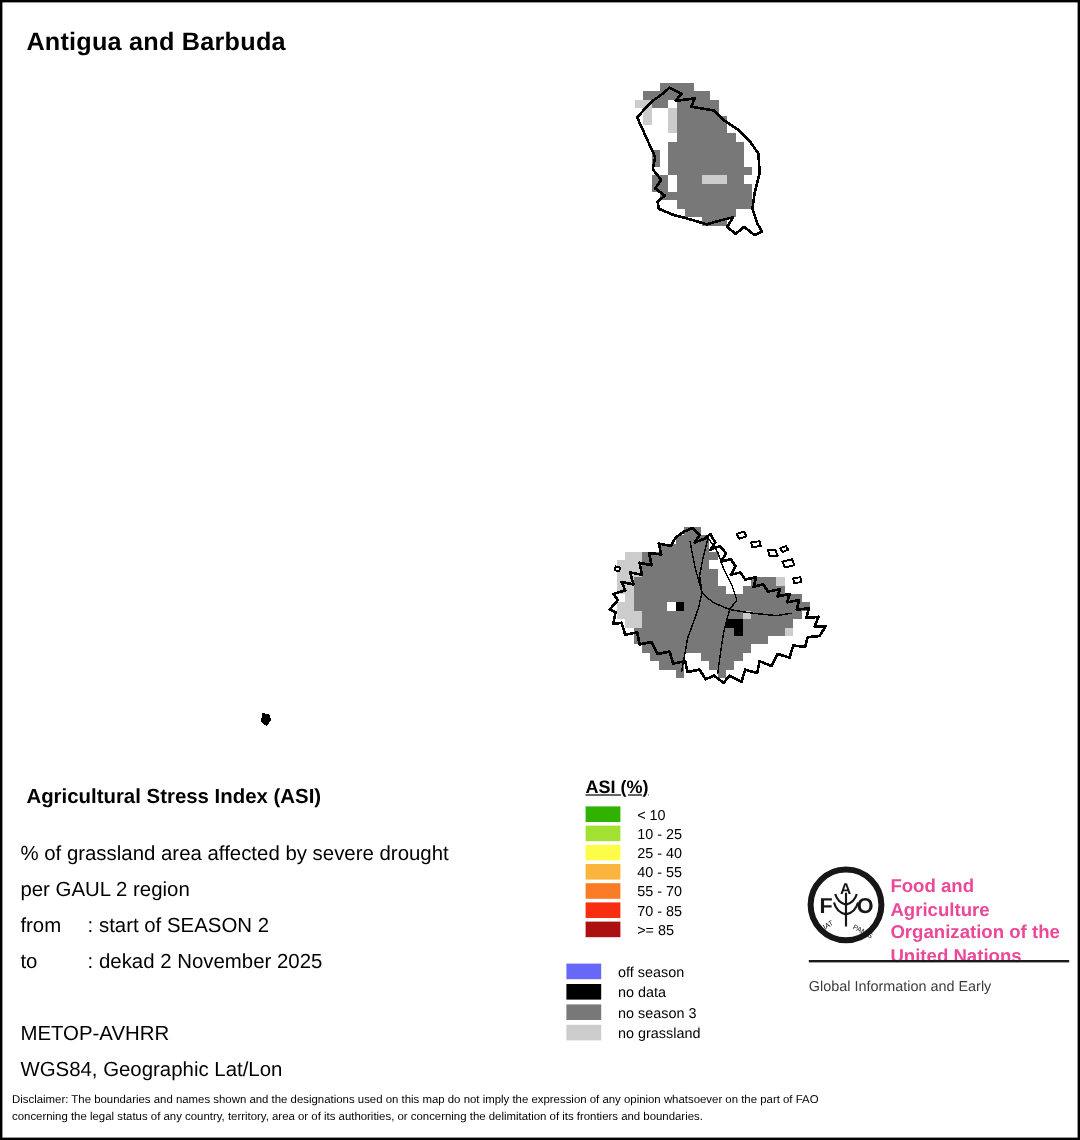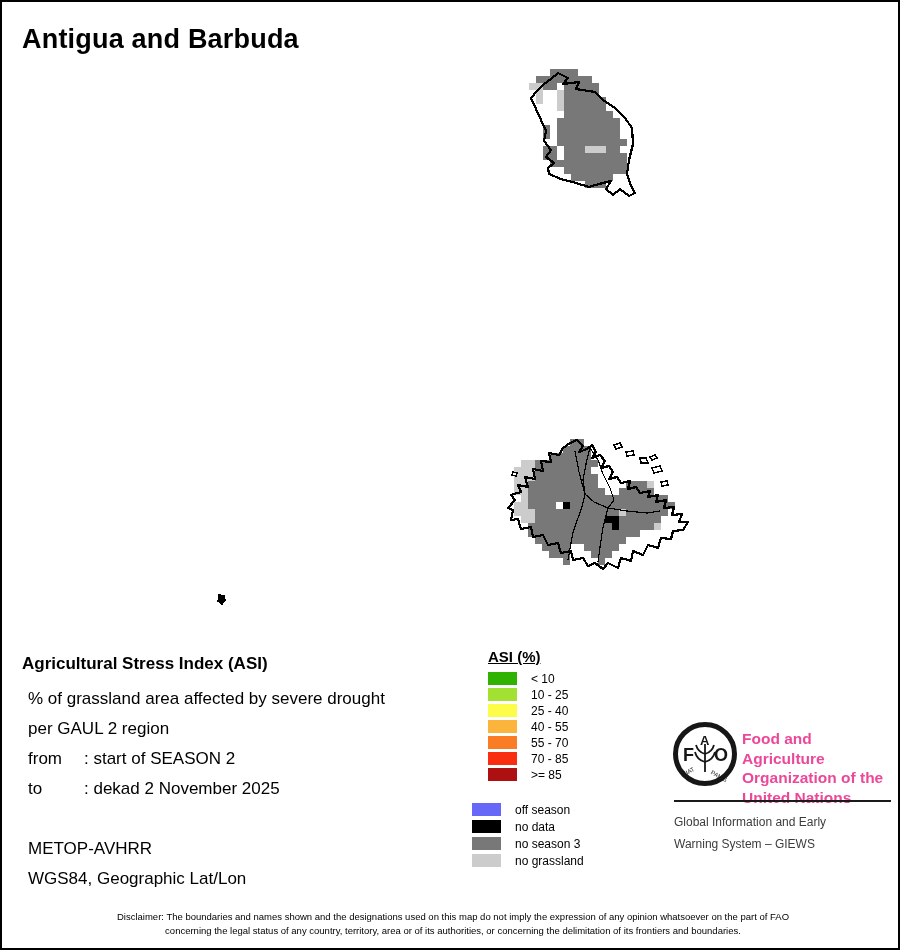--- a/index.html
+++ b/index.html
@@ -9,42 +9,42 @@
     box-sizing:border-box;
     border:2px solid #000;
     background:#ffffff;
     font-family:"Liberation Sans", sans-serif;
     color:#000;
     overflow:hidden;
     margin:0 auto;
   }
   .abs{position:absolute;}
   #map-svg{position:absolute;left:0;top:0;}
-  .map-title{left:20px;top:22px;font-size:27px;font-weight:bold;letter-spacing:.2px;}
+  .map-title{left:20px;top:22px;font-size:21px;font-weight:bold;letter-spacing:.2px;}
   .info-heading{left:20px;top:652px;font-size:17px;font-weight:bold;}
-  .info-line{font-size:17px;left:26px;}
+  .info-line{font-size:17px;left:15px;margin-top:13px;}
   .info-l1{top:687px;}
   .info-l2{top:717px;}
   .info-l3{top:747px;}
   .info-l4{top:777px;}
   .info-sensor{top:837px;}
   .info-proj{top:867px;}
   .fl-label{display:inline-block;width:56px;}
   .legend{left:470px;top:646px;width:200px;margin-left:16px;}
   .legend-title{font-size:15px;font-weight:bold;text-decoration:underline;margin-bottom:7px;}
   .legend-row{display:flex;align-items:flex-start;height:16px;}
   .legend-row .swatch{width:29px;height:13px;flex:0 0 29px;}
   .legend-row .lbl{font-size:12px;padding-left:14px;white-space:nowrap;}
   .legend-extra{left:470px;top:801px;width:200px;}
   .legend-extra .legend-row{height:17px;}
   .fao-logo{left:669px;top:714px;width:68px;height:76px;}
   .fao-name{left:740px;top:727px;font-size:15.5px;font-weight:bold;line-height:19.5px;color:#ec4899;}
   .fao-divider{left:672px;top:798px;width:217px;height:2px;background:#1a1a1a;}
   .giews{left:672px;top:810px;font-size:12px;line-height:21.5px;color:#3c3c3c;}
-  .disclaimer{left:8px;top:908px;width:886px;font-size:9.5px;line-height:13.5px;text-align:center;}
+  .disclaimer{left:8px;top:908px;width:886px;font-size:9.5px;line-height:13.5px;}
 </style>
 </head>
 <body>
 
 <div class="page">
 
   <svg id="map-svg" width="900" height="950" viewBox="0 0 900 950" shape-rendering="crispEdges">
       <g>
         <rect x="548" y="67" width="7" height="7" fill="#787878"></rect>
         <rect x="555" y="67" width="7" height="7" fill="#787878"></rect>
@@ -520,21 +520,20 @@
   <div class="abs fao-name">
     <div>Food and Agriculture</div>
     <div>Organization of the</div>
     <div>United Nations</div>
   </div>
 
   <div class="abs fao-divider"></div>
 
   <div class="abs giews">
     <div>Global Information and Early</div>
-    <div>Warning System – GIEWS</div>
   </div>
 
   <div class="abs disclaimer">
     <div>Disclaimer: The boundaries and names shown and the designations used on this map do not imply the expression of any opinion whatsoever on the part of FAO</div>
     <div>concerning the legal status of any country, territory, area or of its authorities, or concerning the delimitation of its frontiers and boundaries.</div>
   </div>
 
 </div>
 
 </body></html>

